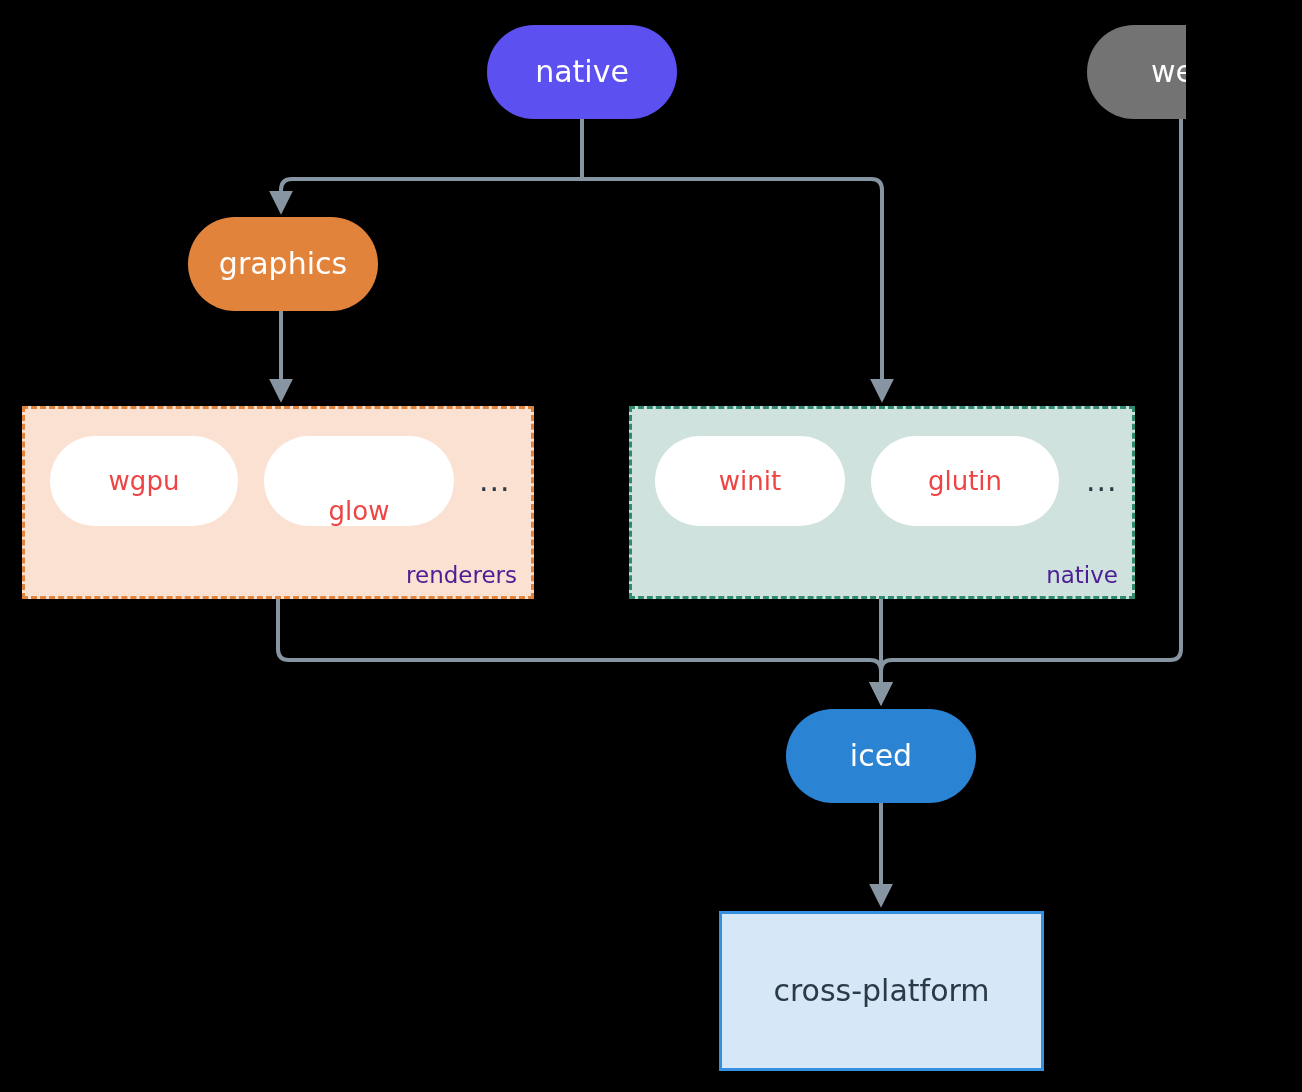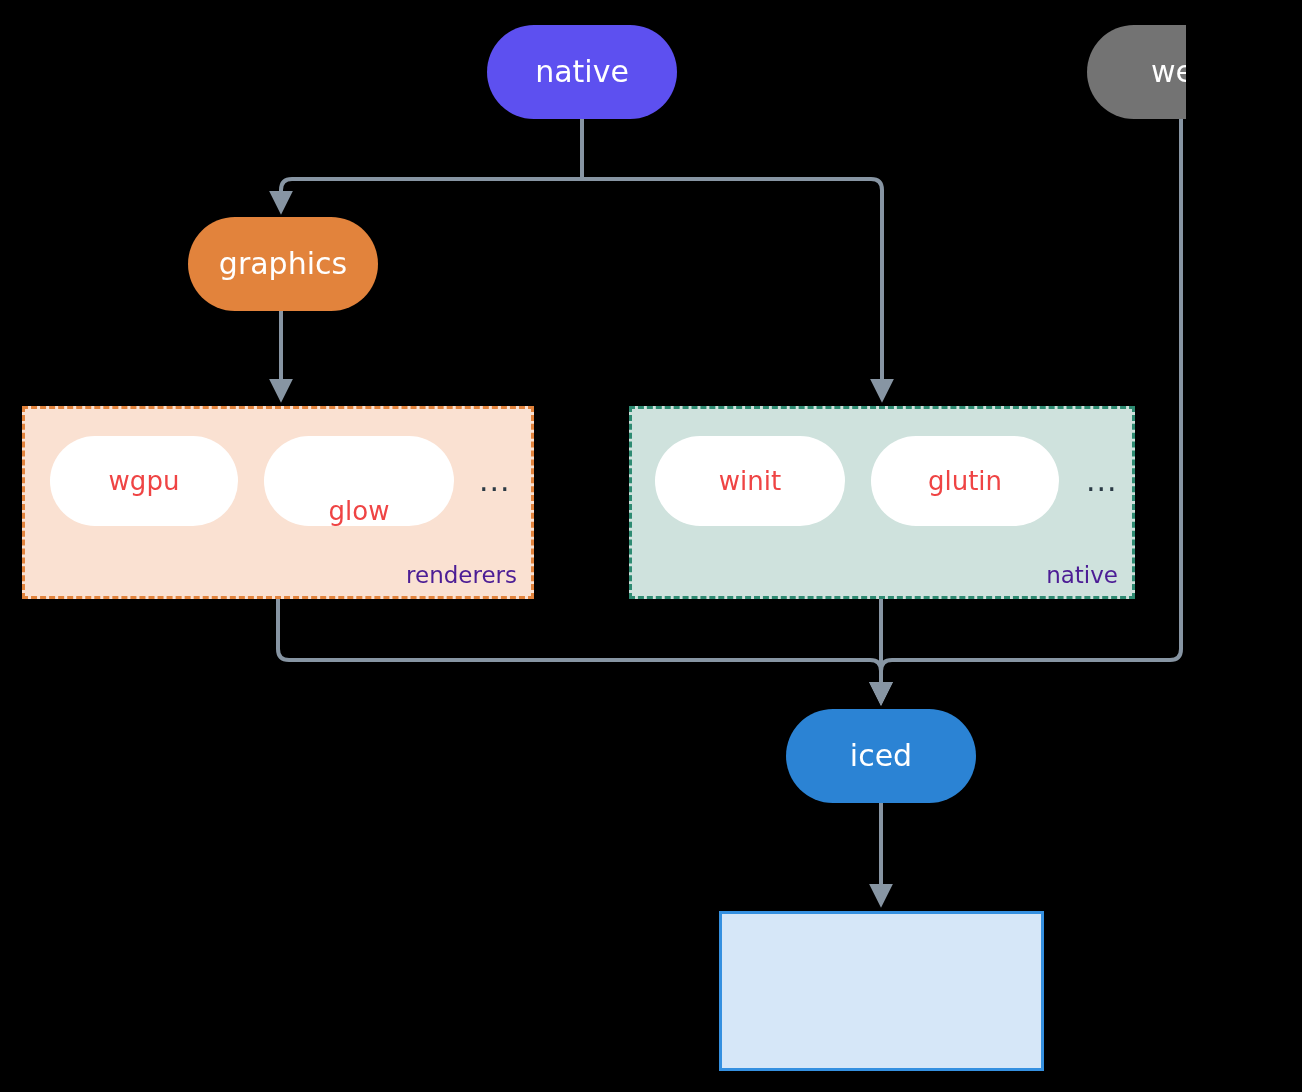--- a/index.html
+++ b/index.html
@@ -175,15 +175,16 @@
   <div class="leaf leaf-glutin">
     <span>glutin</span>
   </div>
   <span class="ellipsis ellipsis-shells">...</span>
 
   <div class="node pill pill-iced">
     <span>iced</span>
   </div>
 
   <div class="rect-box box-app">
+    <span>cross-platform</span>
   </div>
 
 </div>
 
 </body></html>

